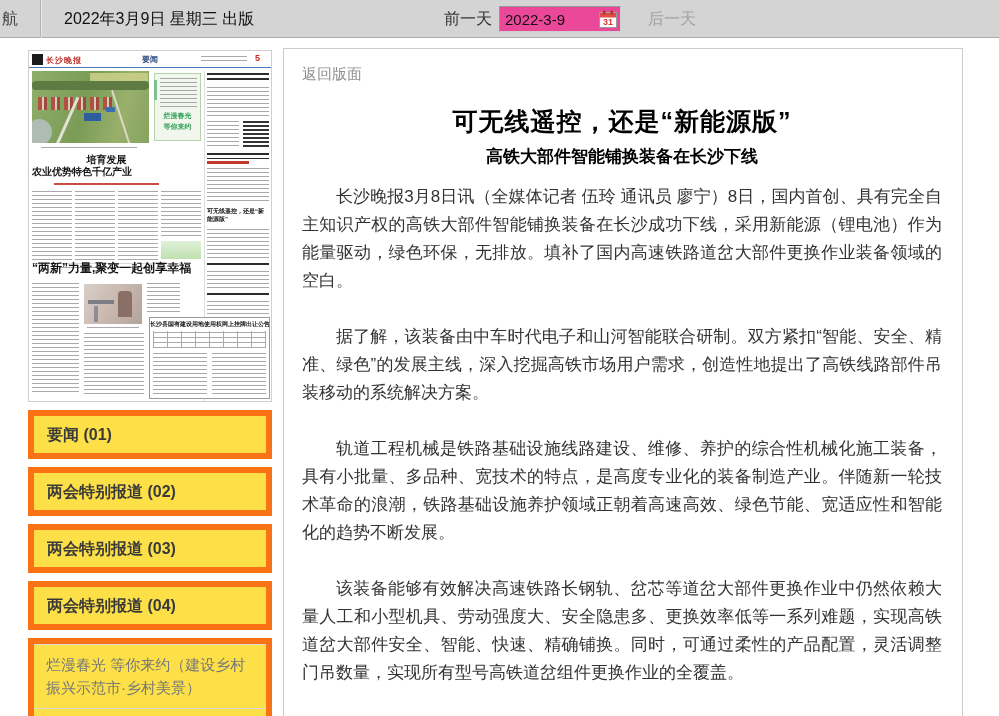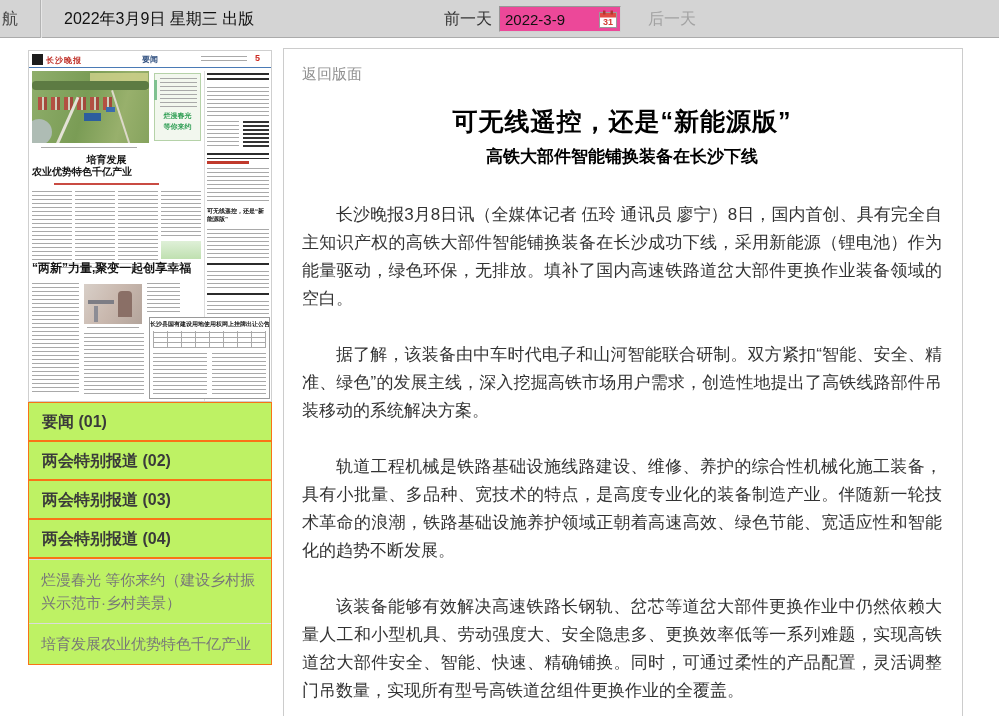--- a/index.html
+++ b/index.html
@@ -67,31 +67,31 @@
     background:repeating-linear-gradient(0deg,#333 0 2px,#fff 2px 4px),repeating-linear-gradient(90deg,#333 0 2px,rgba(255,255,255,.6) 2px 4px); }
   .tn-rh { left:178px; top:156px; width:62px; font-size:6px; font-weight:bold; color:#141414; line-height:8px; }
   .tn-redbar { left:178px; top:110px; width:42px; height:3px; background:#c0392b; }
   .tn-banner { left:120px; top:266px; width:121px; height:82px; background:#fff; border:1px solid #9a9a9a; }
   .tn-banner .bt { position:absolute; left:0; top:2px; width:100%; text-align:center; font-size:6px; font-weight:bold; color:#141414; white-space:nowrap; overflow:hidden; }
   .tn-banner .grid { position:absolute; left:3px; top:13px; width:113px; height:17px;
     background:repeating-linear-gradient(90deg,#aaa 0 1px,transparent 1px 14px),repeating-linear-gradient(0deg,#aaa 0 1px,transparent 1px 5px); }
   .tn-banner .c1 { position:absolute; left:3px; top:35px; width:54px; height:43px; }
   .tn-banner .c2 { position:absolute; left:62px; top:35px; width:54px; height:43px; }
 
-  .sec { background:#bef264; border:1px solid #f97316; }
+  .sec { background:#fde047; border:6px solid #f97316; margin-top:8px; }
   .sec-h { font-size:16px; font-weight:bold; color:#3a3a3a; line-height:37px; padding-left:13px; cursor:pointer; }
   .sec-a { font-size:15px; color:#787878; line-height:23px; padding:8px 12px 9px 12px; border-top:1px solid #dbdbdb; cursor:pointer; }
 
   
   .panel { position:absolute; left:283px; top:48px; width:680px; height:1000px;
     background:#fff; border:1px solid #cccccc; padding:16px 20px 0 18px; }
   .back { font-size:15px; color:#909090; cursor:pointer; display:inline-block; }
   .a-title { text-align:center; font-size:25px; font-weight:bold; color:#000; margin-top:21px; letter-spacing:1px; }
   .a-sub { text-align:center; font-size:17px; font-weight:bold; color:#000; margin-top:7px; }
-  .a-body { margin-top:33px; }
+  .a-body { margin-top:15px; }
   .a-body p { font-size:17px; line-height:28px; color:#333; text-align:justify; text-indent:2em; margin-bottom:28px; }
 </style>
 </head>
 <body>
 
 <div class="topbar">
   <span class="tb-nav">航</span>
   <div class="tb-divider"></div>
   <span class="tb-date">2022年3月9日 星期三 出版</span>
   <span class="tb-prev">前一天</span>

